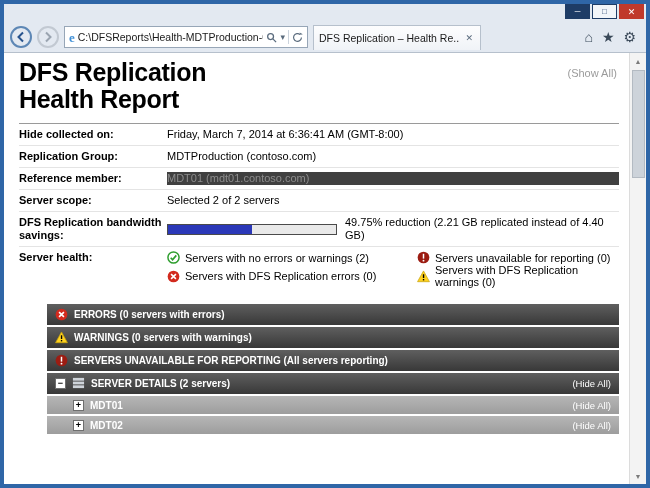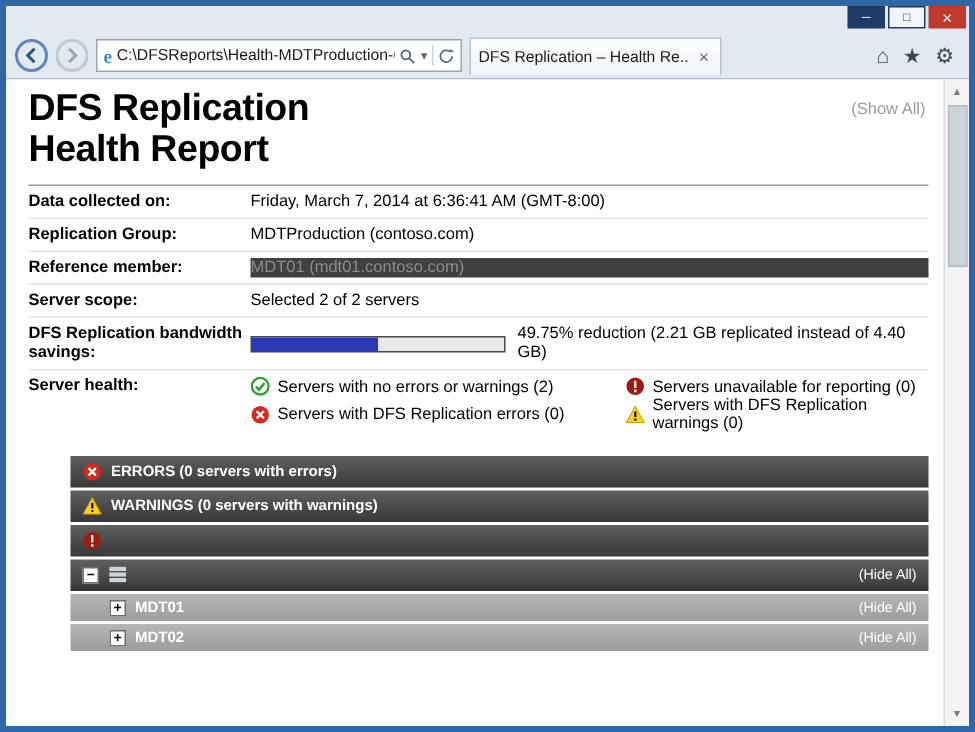--- a/index.html
+++ b/index.html
@@ -167,21 +167,21 @@
       <div class="header-row">
         <div class="rtitle">
           <div>DFS Replication</div>
           <div>Health Report</div>
         </div>
         <a class="show-all" href="#">(Show All)</a>
       </div>
       <hr class="title-rule">
 
       <div class="frow">
-        <div class="flabel">Data collected on:</div>
+        <div class="flabel">Hide collected on:</div>
         <div class="fvalue">Friday, March 7, 2014 at 6:36:41 AM (GMT-8:00)</div>
       </div>
       <div class="frow">
         <div class="flabel">Replication Group:</div>
         <div class="fvalue">MDTProduction (contoso.com)</div>
       </div>
       <div class="frow ref">
         <div class="flabel">Reference member:</div>
         <div class="fvalue">MDT01 (mdt01.contoso.com)</div>
       </div>
@@ -265,30 +265,32 @@
           <span>WARNINGS  (0 servers with warnings)</span>
         </div>
         <div class="sbar">
           <span class="bicon">
             <svg width="13" height="13" viewBox="0 0 14 14">
                 <circle cx="7" cy="7" r="6.3" fill="#9c1c12"></circle>
                 <rect x="6.2" y="3" width="1.6" height="5.2" fill="#fff"></rect>
                 <circle cx="7" cy="10.4" r="1" fill="#fff"></circle>
               </svg>
           </span>
+          <span>SERVERS UNAVAILABLE FOR REPORTING  (All servers reporting)</span>
         </div>
         <div class="sbar">
           <span class="exp">−</span>
           <span class="bicon">
             <svg width="13" height="12" viewBox="0 0 14 12">
                 <rect x="1" y="0.5" width="12" height="3" fill="#cfd4da"></rect>
                 <rect x="1" y="4.5" width="12" height="3" fill="#cfd4da"></rect>
                 <rect x="1" y="8.5" width="12" height="3" fill="#cfd4da"></rect>
               </svg>
           </span>
+          <span>SERVER DETAILS  (2 servers)</span>
           <span class="grow"></span>
           <a class="hideall" href="#">(Hide All)</a>
         </div>
 
         <div class="srow">
           <span class="exp">+</span>
           <span>MDT01</span>
           <span class="grow" style="flex:1"></span>
           <a class="hideall" href="#">(Hide All)</a>
         </div>

